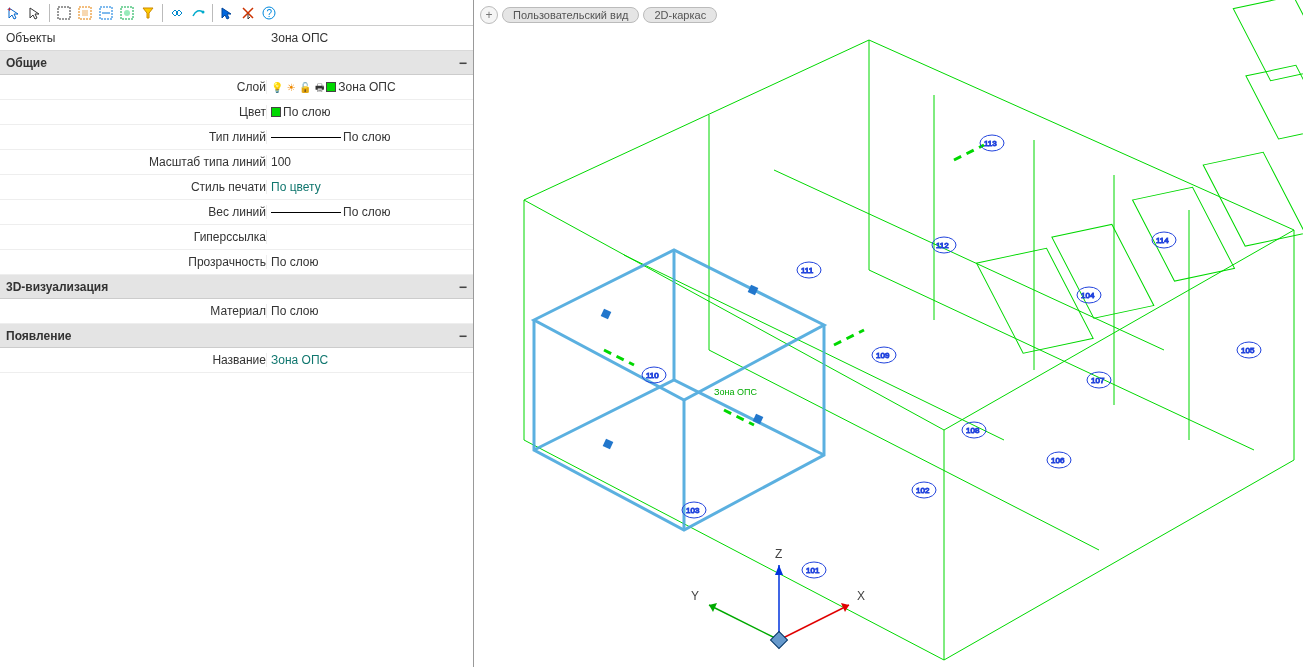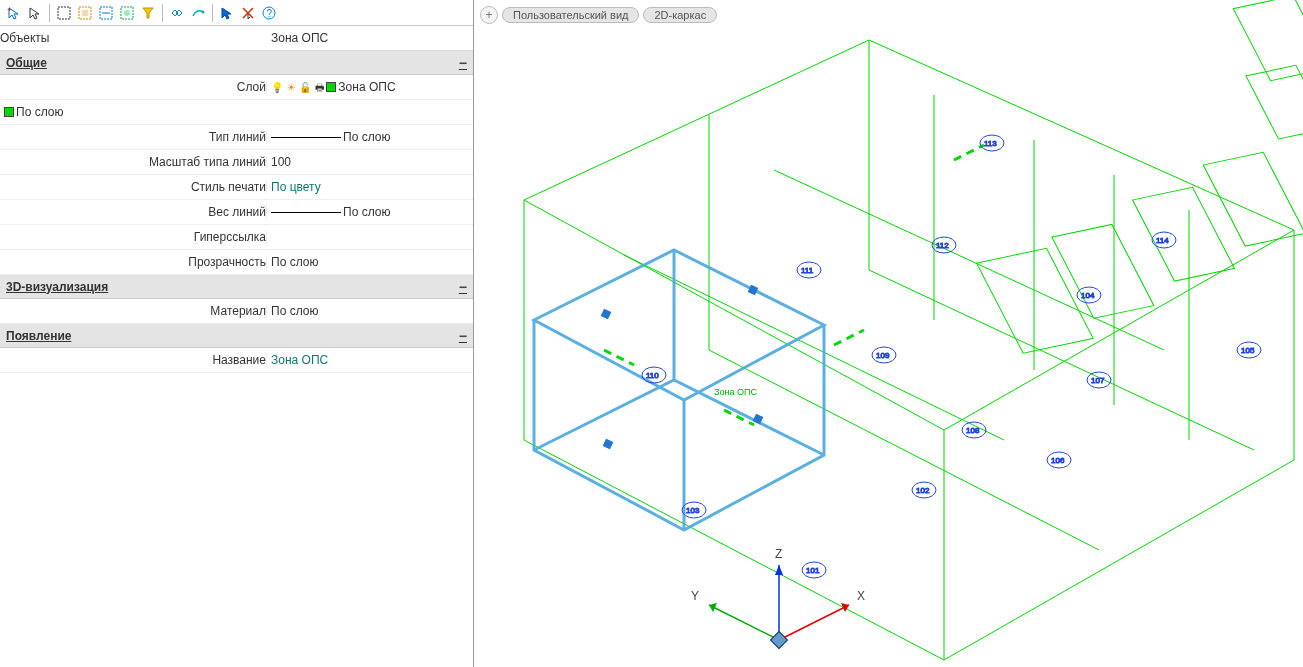--- a/index.html
+++ b/index.html
@@ -44,35 +44,35 @@
   margin: 0 3px;
 }
 .obj-row {
   display: flex;
   align-items: center;
   height: 25px;
   border-bottom: 1px solid #d9d9d9;
 }
 .obj-row .label {
   width: 267px;
+  padding-left: 6px;
 }
 .obj-row .value {
   flex: 1;
   padding-left: 4px;
 }
 .section-header {
   background: #e4e4e4;
   font-weight: bold;
   height: 24px;
   display: flex;
   align-items: center;
   padding: 0 6px;
   border-bottom: 1px solid #ccc;
   justify-content: space-between;
-  text-decoration: underline;
 }
 .section-header .collapse {
   font-weight: bold;
   font-size: 14px;
   color: #444;
   cursor: pointer;
 }
 .prop-row {
   display: flex;
   align-items: center;
@@ -242,20 +242,21 @@
         <span style="color:#ee8800">☀</span>
         <span style="color:#555">🔓</span>
         <span style="color:#333">🖶</span>
       </span>
       <span class="color-sq"></span>
       <span>Зона ОПС</span>
     </div>
   </div>
 
   <div class="prop-row">
+    <div class="label">Цвет</div>
     <div class="value">
       <span class="color-sq"></span>
       <span>По слою</span>
     </div>
   </div>
 
   <div class="prop-row">
     <div class="label">Тип линий</div>
     <div class="value">
       <span class="line-sample"></span>

